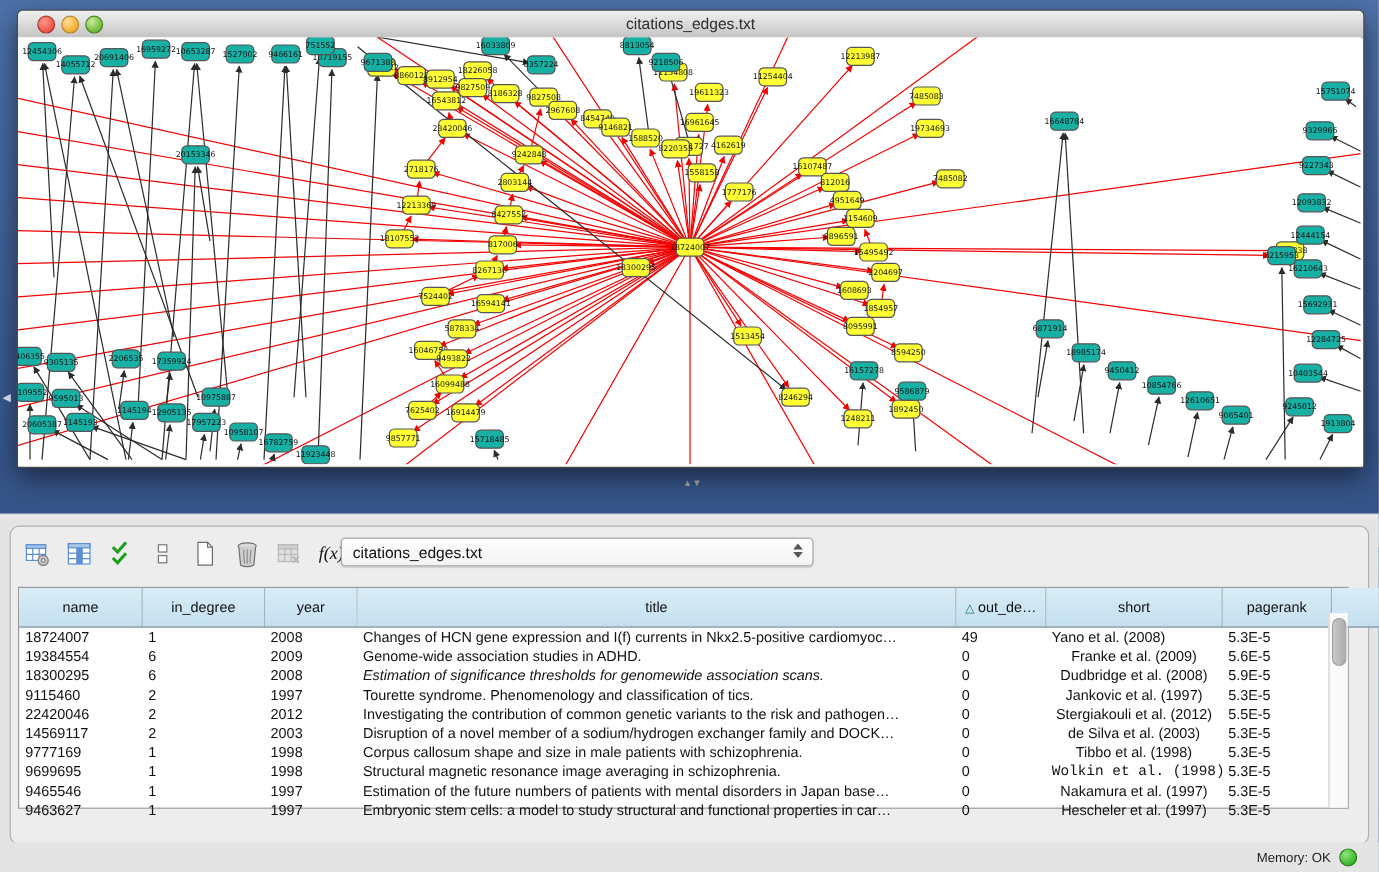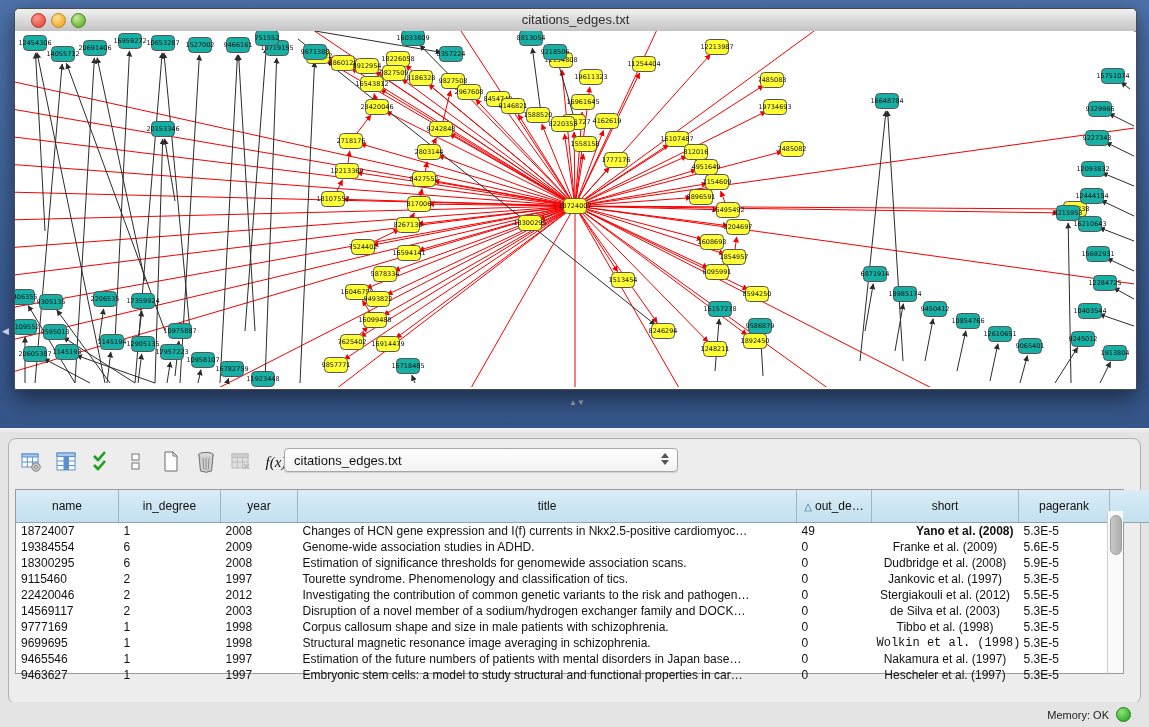--- a/index.html
+++ b/index.html
@@ -579,39 +579,39 @@
               <th style="width: 46px;"></th>
             </tr>
           </thead>
         <tbody id="tbody">
             <tr>
               <td style="text-align: left;">18724007</td>
               <td style="text-align: left;">1</td>
               <td style="text-align: left;">2008</td>
               <td style="text-align: left;">Changes of HCN gene expression and I(f) currents in Nkx2.5-positive cardiomyoc…</td>
               <td style="text-align: left;">49</td>
-              <td style="text-align: right; font-weight: bold;">Yano et al. (2008)</td>
+              <td style="text-align: left;">Yano et al. (2008)</td>
               <td style="text-align: left;">5.3E-5</td>
               <td></td>
             </tr>
             <tr>
               <td style="text-align: left;">19384554</td>
               <td style="text-align: left;">6</td>
               <td style="text-align: left;">2009</td>
               <td style="text-align: left;">Genome-wide association studies in ADHD.</td>
               <td style="text-align: left;">0</td>
               <td style="text-align: center;">Franke et al. (2009)</td>
               <td style="text-align: left;">5.6E-5</td>
               <td></td>
             </tr>
             <tr>
               <td style="text-align: left;">18300295</td>
               <td style="text-align: left;">6</td>
               <td style="text-align: left;">2008</td>
-              <td style="text-align: left;">Estimation of significance thresholds for genomewide association scans.</td>
+              <td style="text-align: left; font-style: italic;">Estimation of significance thresholds for genomewide association scans.</td>
               <td style="text-align: left;">0</td>
               <td style="text-align: center;">Dudbridge et al. (2008)</td>
               <td style="text-align: left;">5.9E-5</td>
               <td></td>
             </tr>
             <tr>
               <td style="text-align: left;">9115460</td>
               <td style="text-align: left;">2</td>
               <td style="text-align: left;">1997</td>
               <td style="text-align: left;">Tourette syndrome. Phenomenology and classification of tics.</td>

